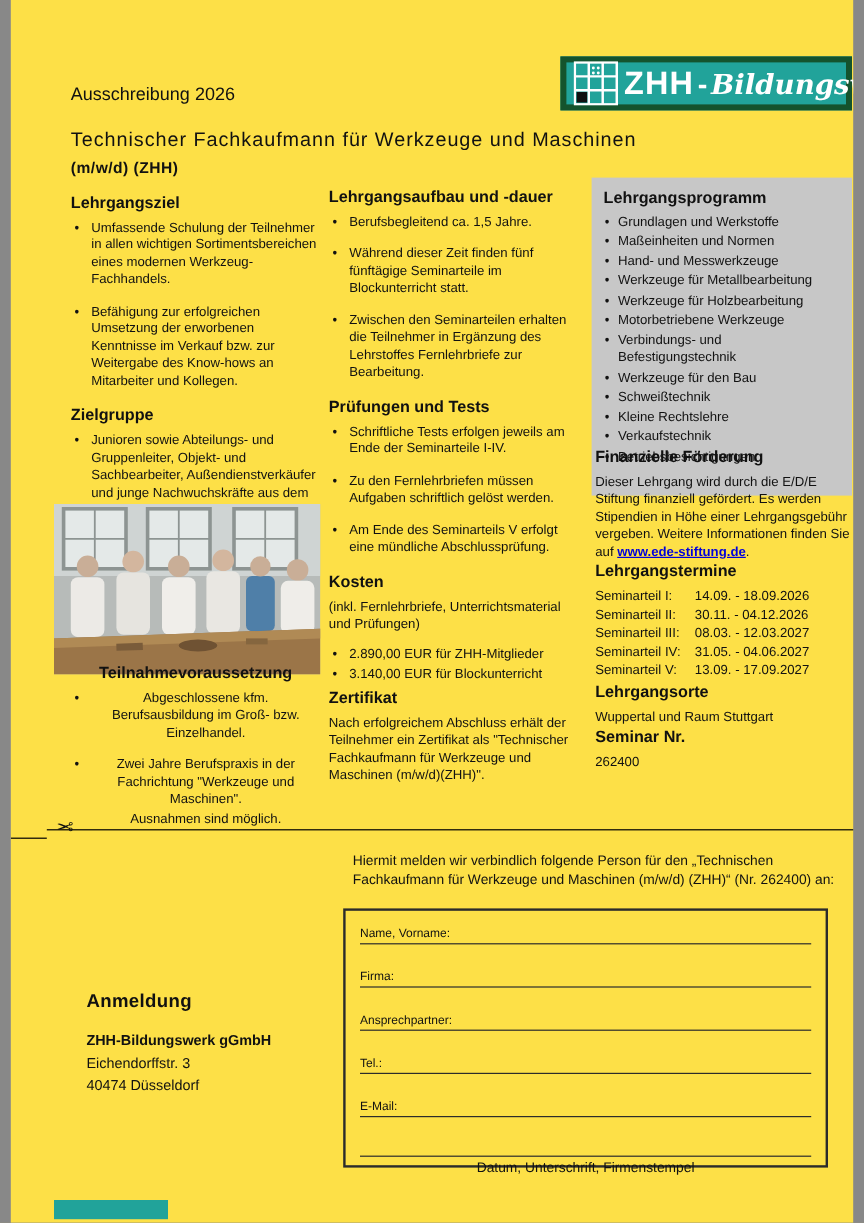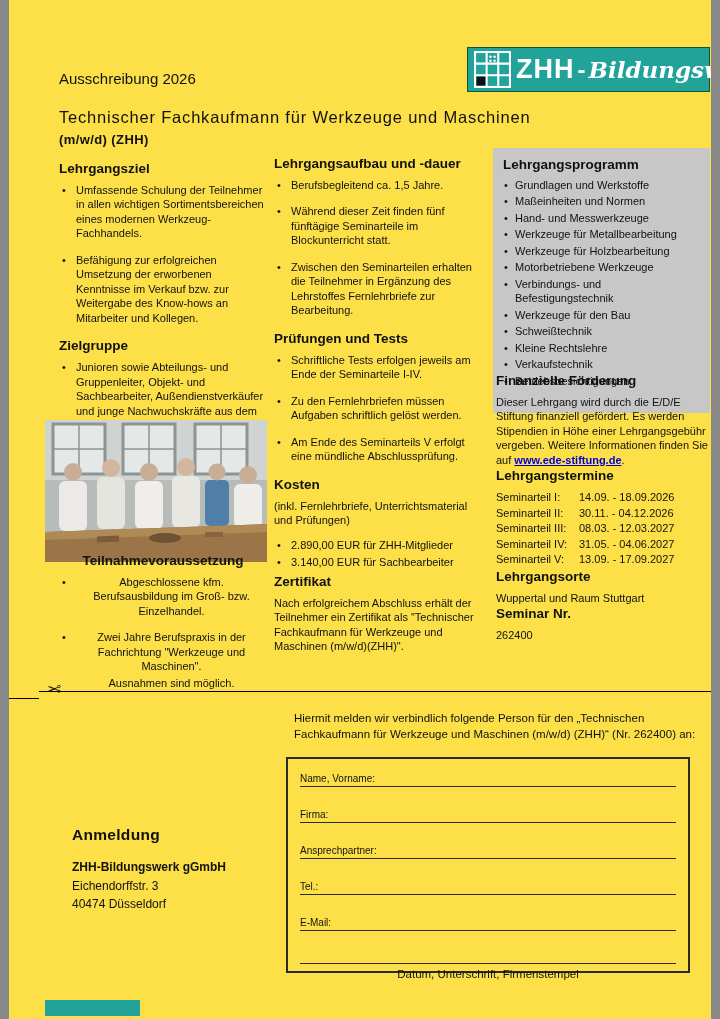--- a/index.html
+++ b/index.html
@@ -14,21 +14,21 @@
   body{font-family:"Liberation Sans",sans-serif;}
   .page{
     position:relative;width:702px;height:1019px;background:#fde047;
     margin:0 auto;overflow:hidden;color:var(--ink);
   }
   
   .eyebrow{position:absolute;left:50px;top:70px;font-size:15px;}
   .logo{
     position:absolute;left:458px;top:47px;width:243px;height:45px;
     background:var(--teal);display:flex;align-items:center;padding:0 8px 0 6px;
-    border:1px solid #14532d;
+    border:5px solid #14532d;
   }
   .logo .grid-icon{width:37px;height:37px;flex:0 0 auto;margin-right:5px;}
   .logo .logo-text{color:#fff;white-space:nowrap;display:flex;align-items:baseline;}
   .logo .logo-zhh{font-weight:bold;font-size:27px;letter-spacing:1px;}
   .logo .logo-dash{font-weight:bold;font-size:24px;margin:0 3px;}
   .logo .logo-bw{font-family:"DejaVu Serif",serif;font-style:italic;font-weight:bold;font-size:23px;}
   .doc-title{position:absolute;left:50px;top:108px;font-size:16.5px;font-weight:normal;letter-spacing:0.8px;}
   .doc-subtitle{position:absolute;left:50px;top:132px;font-size:13px;font-weight:bold;letter-spacing:0.4px;}
 
   
@@ -192,21 +192,21 @@
     <h3 class="section-gap">Prüfungen und Tests</h3>
     <ul>
       <li>Schriftliche Tests erfolgen jeweils am Ende der Seminarteile I-IV.</li>
       <li>Zu den Fernlehrbriefen müssen Aufgaben schriftlich gelöst werden.</li>
       <li>Am Ende des Seminarteils V erfolgt eine mündliche Abschlussprüfung.</li>
     </ul>
     <h3 class="section-gap">Kosten</h3>
     <div class="cost-sub">(inkl. Fernlehrbriefe, Unterrichtsmaterial und Prüfungen)</div>
     <ul class="cost-bullets">
       <li>2.890,00 EUR für ZHH-Mitglieder</li>
-      <li>3.140,00 EUR für Sachbearbeiter</li>
+      <li>3.140,00 EUR für Blockunterricht</li>
     </ul>
     <h3 class="section-gap">Zertifikat</h3>
     <p class="cert-text">Nach erfolgreichem Abschluss erhält der Teilnehmer ein Zertifikat als "Technischer Fachkaufmann für Werkzeuge und Maschinen (m/w/d)(ZHH)".</p>
   </div>
 
   <div class="program-box">
     <h3>Lehrgangsprogramm</h3>
     <ul>
       <li>Grundlagen und Werkstoffe</li>
       <li>Maßeinheiten und Normen</li>

